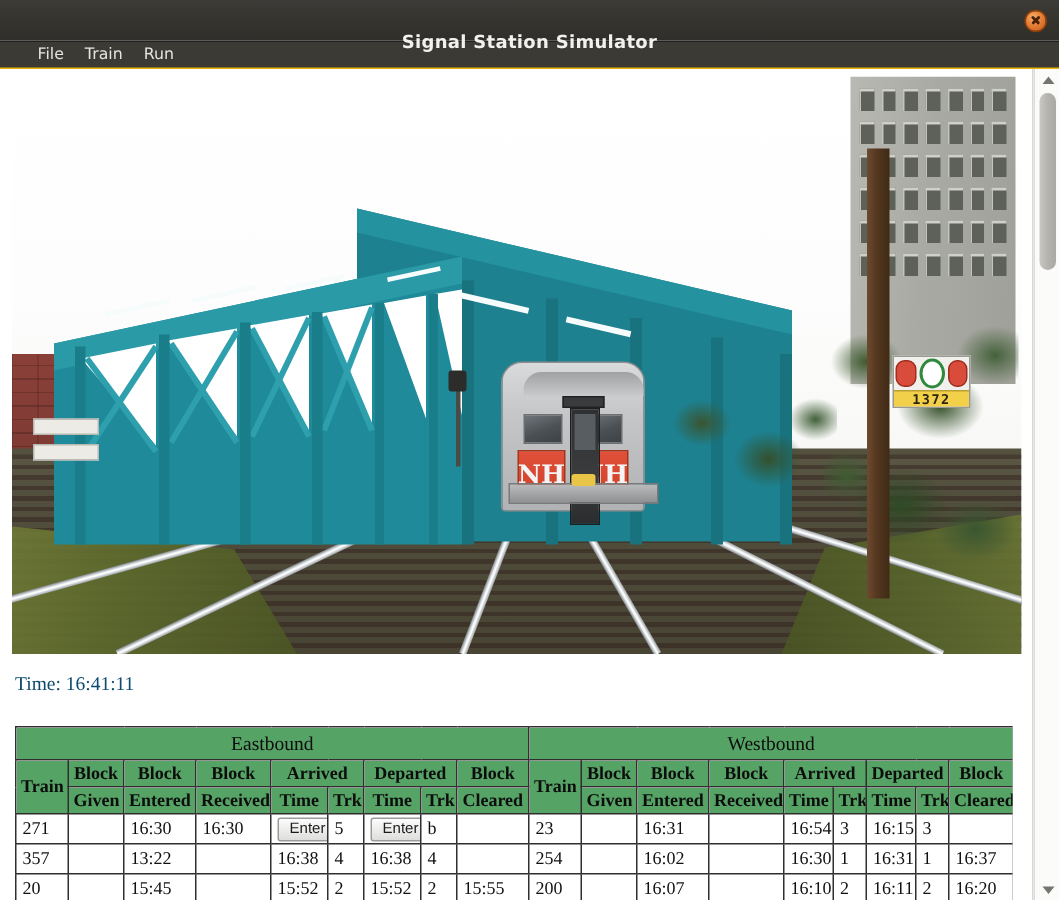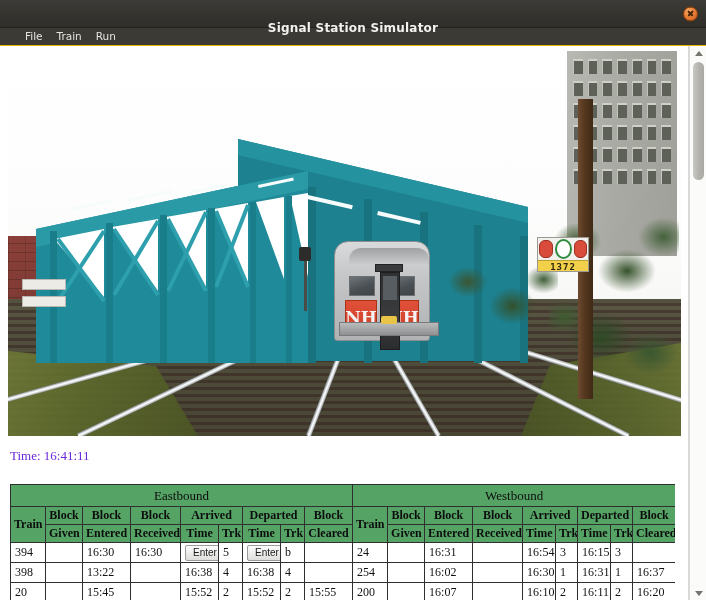--- a/index.html
+++ b/index.html
@@ -225,21 +225,21 @@
       radial-gradient(ellipse 26px 20px at 88% 28%, #416039 0%, rgba(65,96,57,0) 70%);
   }
 
   
   .pole {
     left: 570px; top: 48px; width: 15px; height: 300px;
     background: linear-gradient(90deg,#6d4a2f 0%, #54371f 45%, #3f2a16 100%);
   }
   .pole-sign {
     position: absolute;
-    left: 529px; top: 186px;
+    left: 587px; top: 186px;
     width: 52px; height: 35px;
     background: #f1f0ec;
     border: 1px solid #9a9a95;
     overflow: hidden;
   }
   .sign-row { display: flex; height: 22px; }
   .sign-pill {
     flex: 1; margin: 2px 1px; border-radius: 6px;
     background: #d94b3a;
     border: 1px solid #9d2e20;
@@ -318,21 +318,21 @@
   .far-sign-b {
     left: 14px; top: 245px; width: 44px; height: 11px;
     background: #ecebe6; border: 1px solid #b9b8b2;
   }
 
   
   .time-line {
     margin: 12px 0 0 10px;
     font-family: "Liberation Serif", serif;
     font-size: 13px;
-    color: #6d28d9;
+    color: #0c4a6e;
   }
 
   
   .table-scroll {
     margin: 20px 0 0 10px;
     width: 665px;
     overflow: hidden;
   }
   table.log {
     border-collapse: collapse;
@@ -655,41 +655,41 @@
               <th>Received</th>
               <th>Time</th>
               <th>Trk</th>
               <th>Time</th>
               <th>Trk</th>
               <th>Cleared</th>
             </tr>
           </thead>
           <tbody id="log-body">
               <tr>
-                <td>394</td>
+                <td>271</td>
                 <td></td>
                 <td>16:30</td>
                 <td>16:30</td>
                 <td style="text-align: center;"><span class="enter-btn">Enter</span></td>
                 <td>5</td>
                 <td style="text-align: center;"><span class="enter-btn">Enter</span></td>
                 <td>b</td>
                 <td></td>
-                <td>24</td>
+                <td>23</td>
                 <td></td>
                 <td>16:31</td>
                 <td></td>
                 <td>16:54</td>
                 <td>3</td>
                 <td>16:15</td>
                 <td>3</td>
                 <td></td>
               </tr>
               <tr>
-                <td>398</td>
+                <td>357</td>
                 <td></td>
                 <td>13:22</td>
                 <td></td>
                 <td>16:38</td>
                 <td>4</td>
                 <td>16:38</td>
                 <td>4</td>
                 <td></td>
                 <td>254</td>
                 <td></td>

